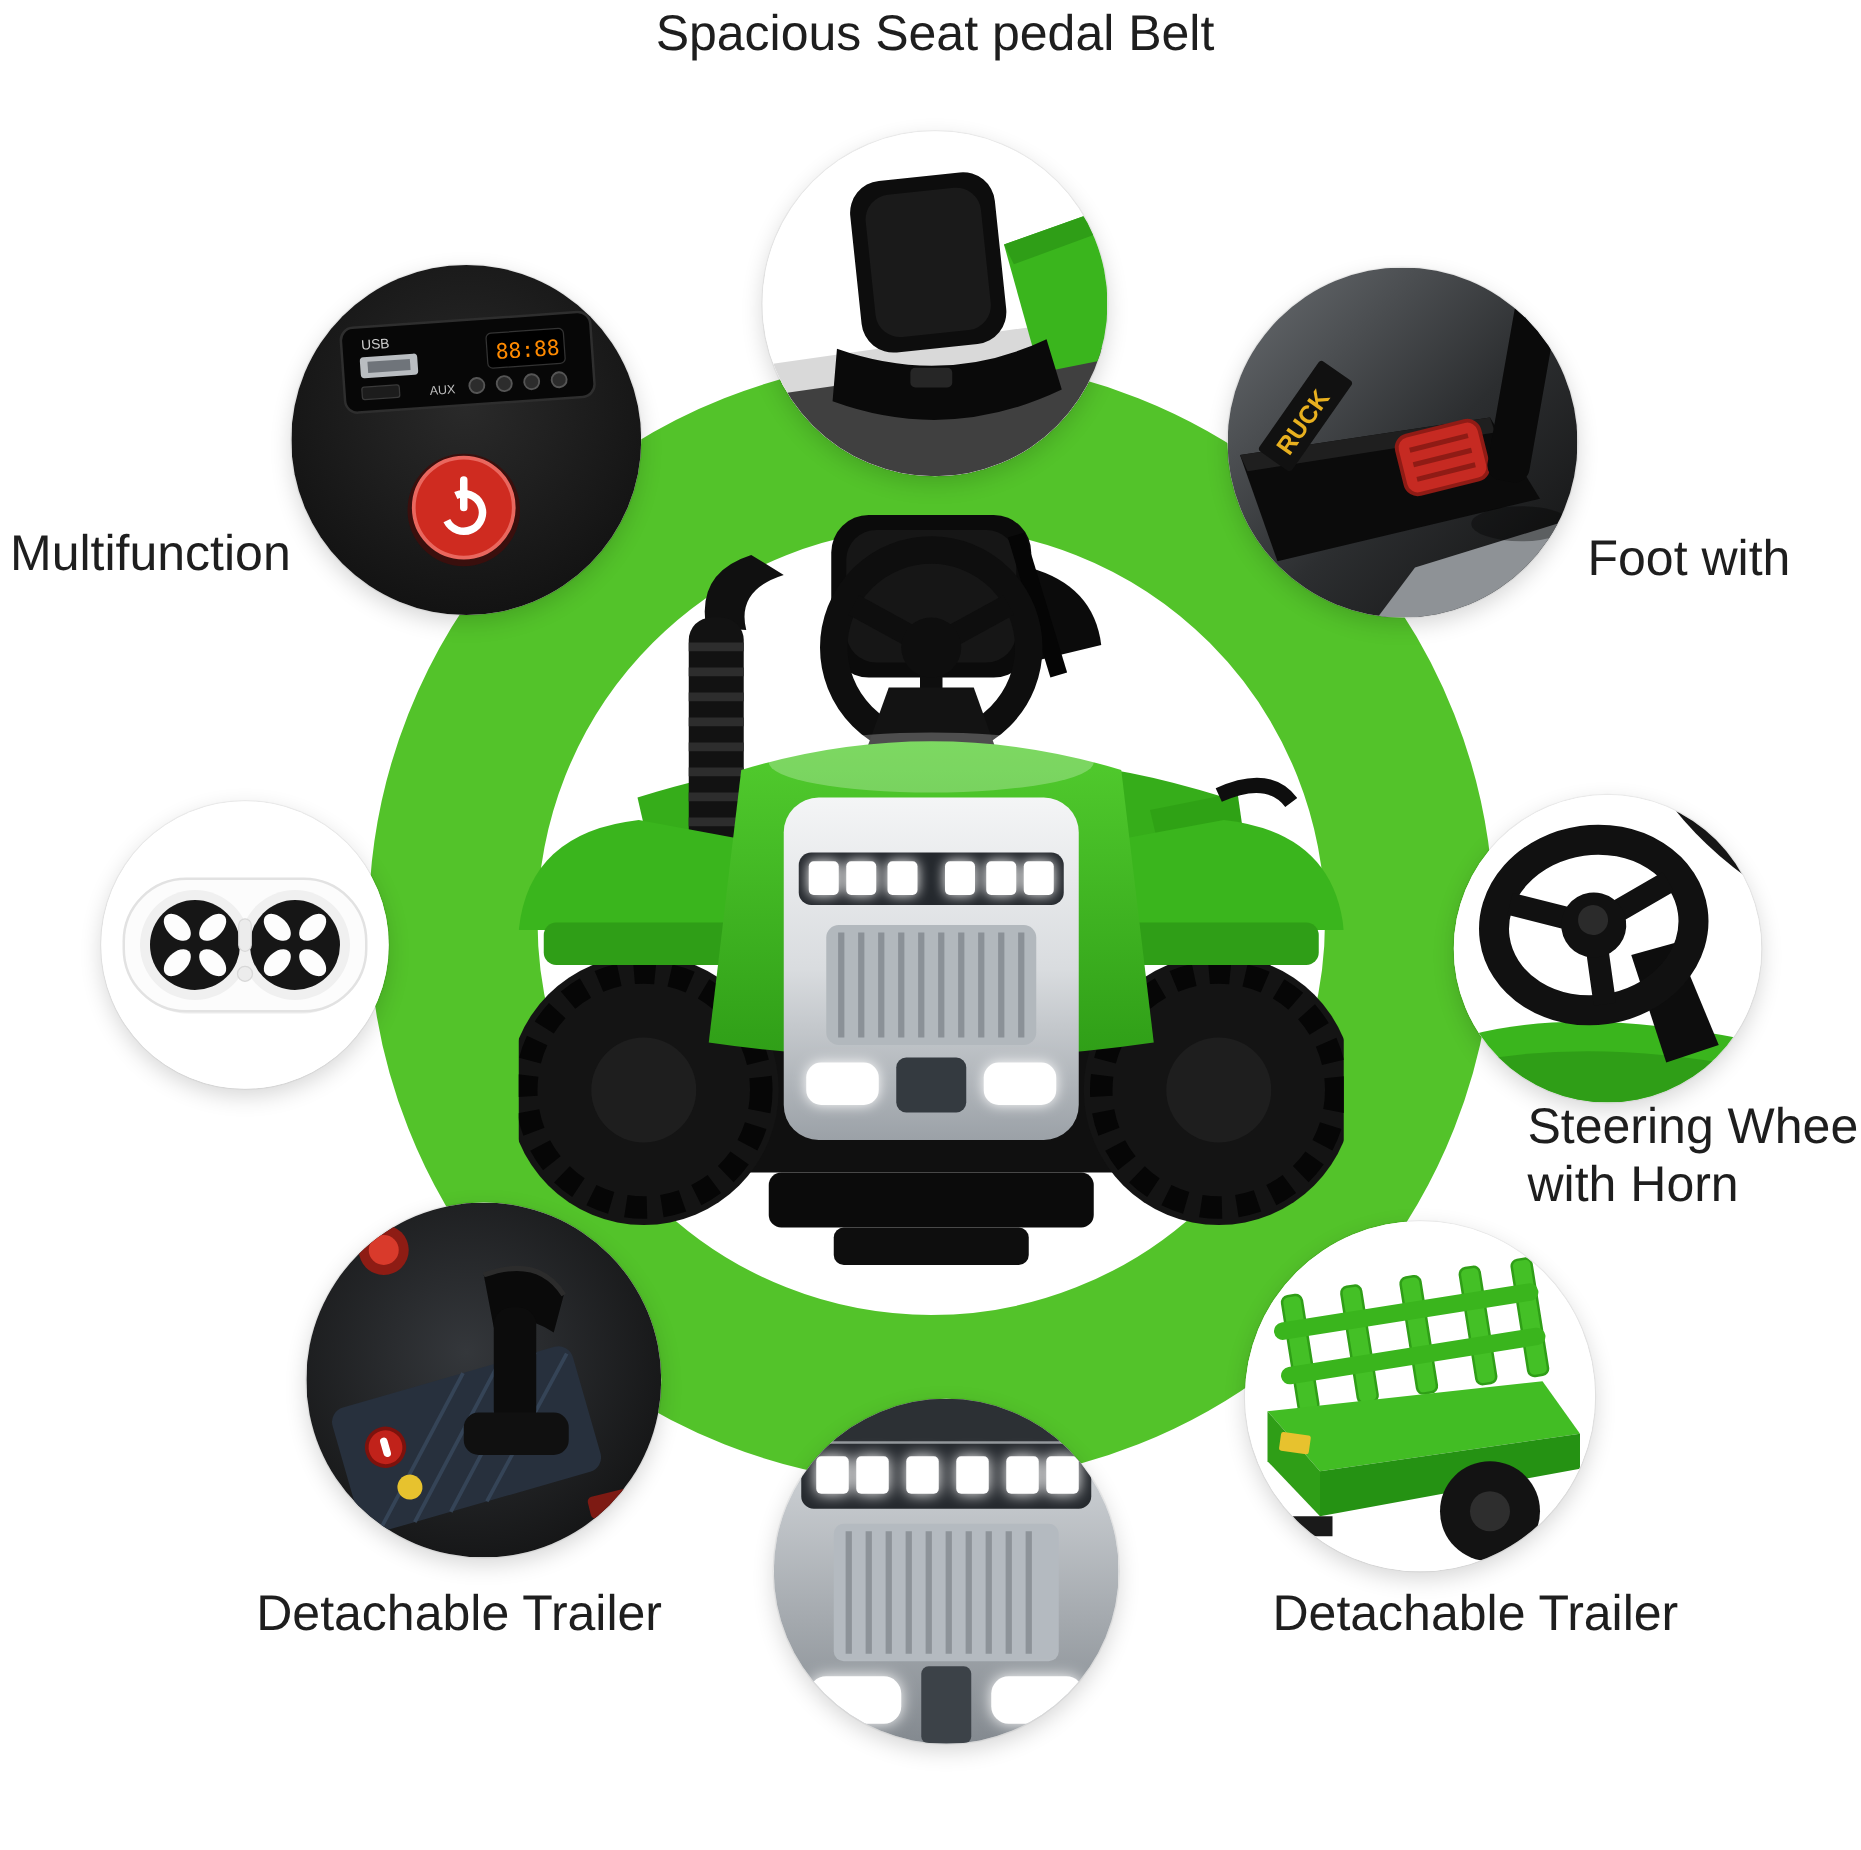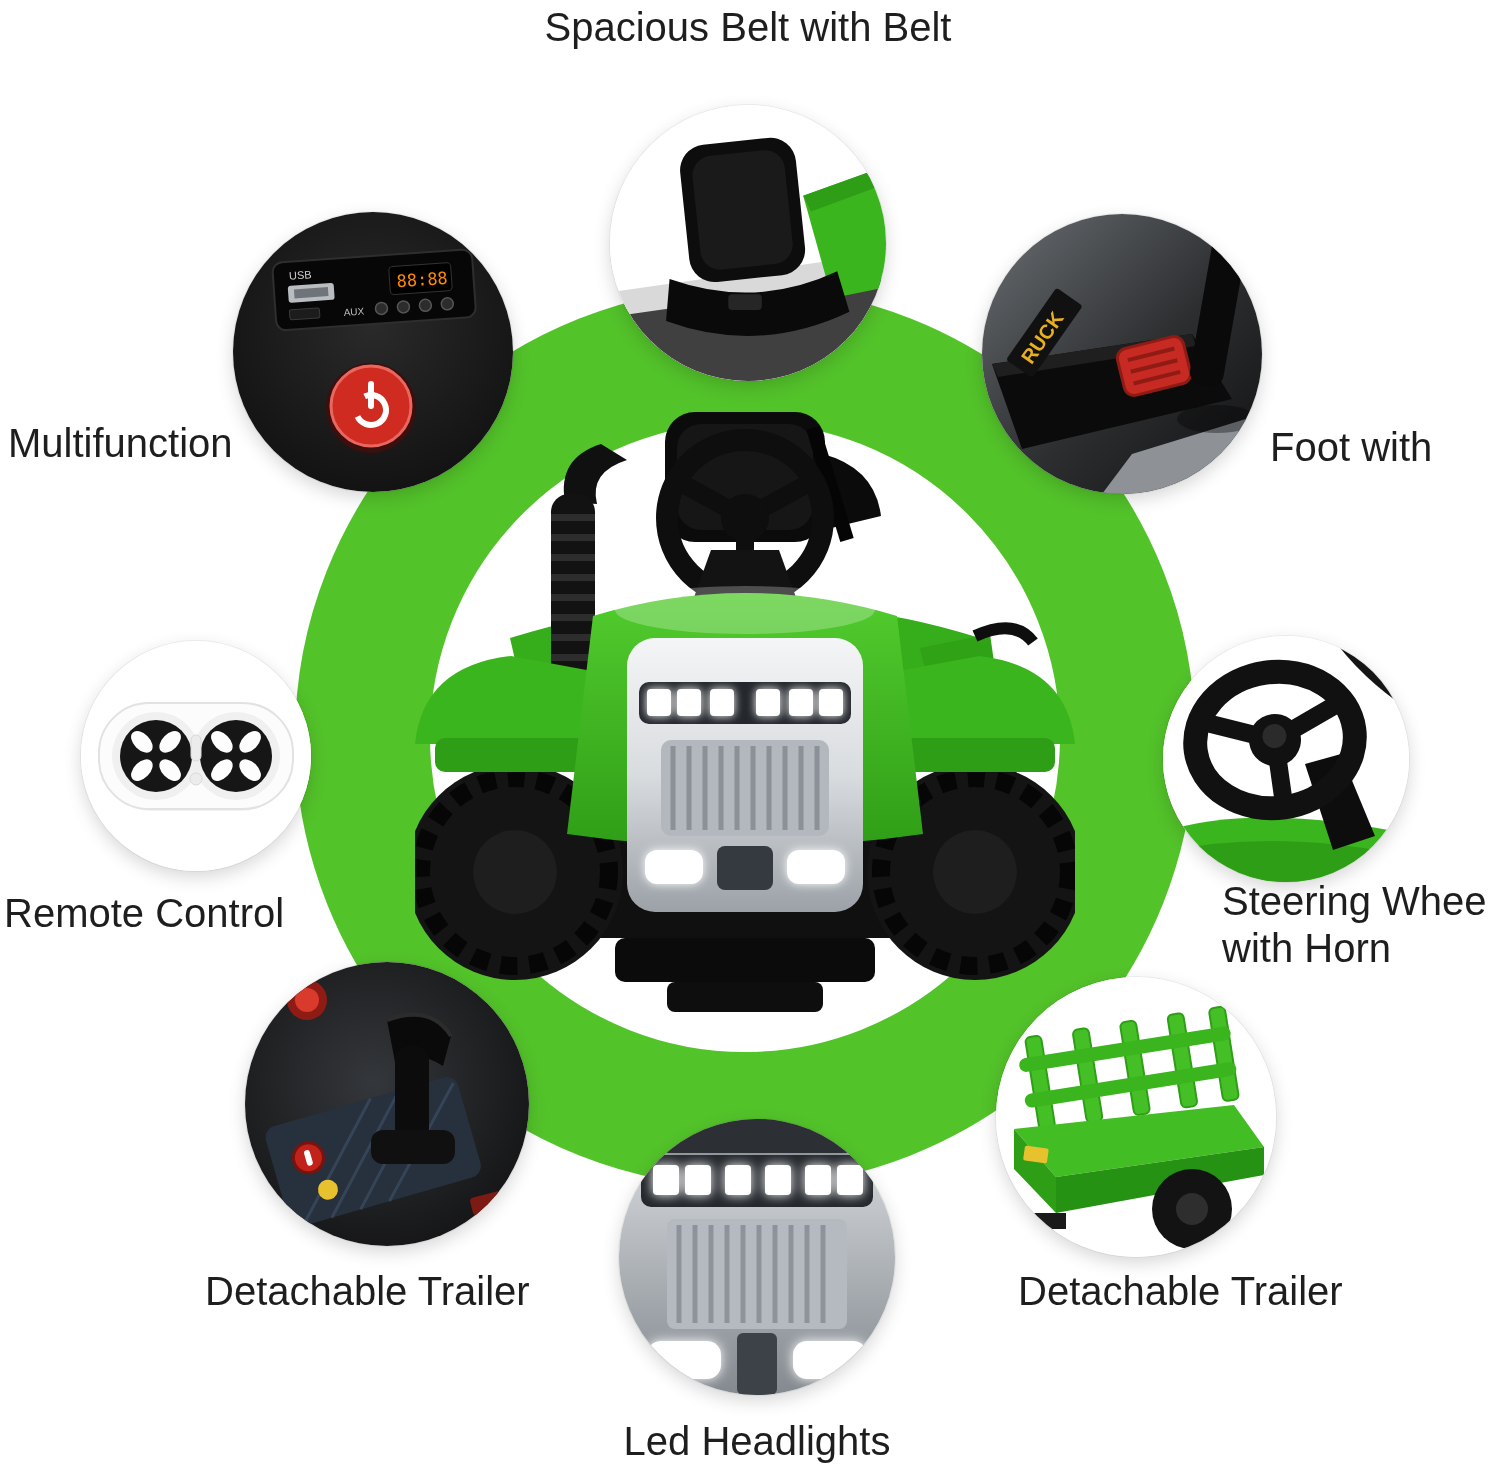--- a/index.html
+++ b/index.html
@@ -390,34 +390,32 @@
           <line x1="204" y1="106" x2="204" y2="204"></line>
       </g>
       <rect x="118" y="214" width="40" height="62" rx="6" fill="#3c4248"></rect>
       <g fill="#ffffff" filter="url(#hl-glow)">
         <rect x="28" y="222" width="74" height="38" rx="14"></rect>
         <rect x="174" y="222" width="74" height="38" rx="14"></rect>
       </g>
     </svg>
   </div>
 
-  <div class="label center l-seat">Spacious Belt with Belt</div>
+  <div class="label center l-seat">Spacious Seat pedal Belt</div>
 
   <div class="label l-dash">
     <div>Multifunction</div>
   </div>
 
   <div class="label l-pedal">Foot with</div>
 
-  <div class="label l-remote">Remote Control</div>
 
   <div class="label l-steer">
     <div>Steering Wheel</div>
     <div>with Horn</div>
   </div>
 
   <div class="label l-hitchlbl">Detachable Trailer</div>
 
   <div class="label l-trailer">Detachable Trailer</div>
 
-  <div class="label center l-lights">Led Headlights</div>
 
 </div>
 
 </body></html>

